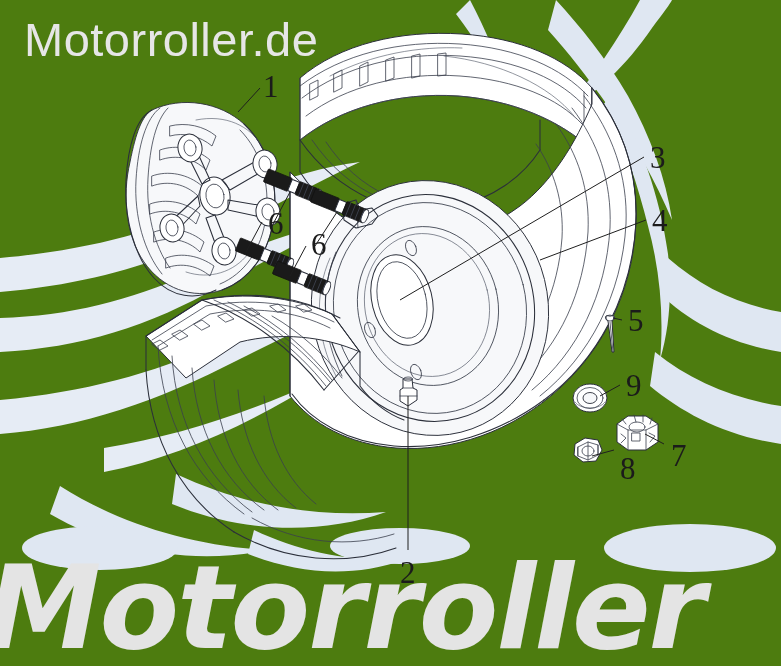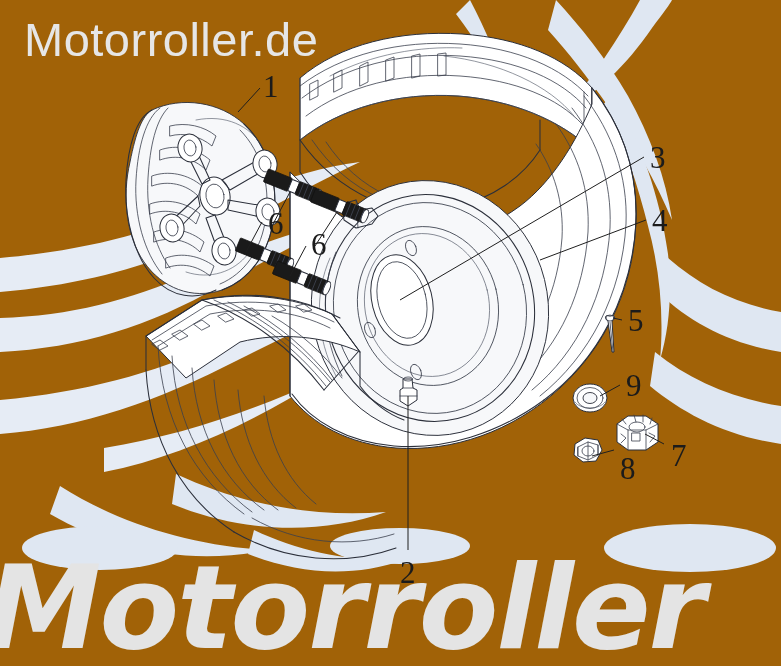--- a/index.html
+++ b/index.html
@@ -7,21 +7,21 @@
     padding: 0;
     background: #ffffff;
   }
   body {
     font-family: "Liberation Serif", serif;
   }
   #page {
     position: relative;
     width: 781px;
     height: 666px;
-    background: #a16207;
+    background: #4d7c0f;
     overflow: hidden;
   }
   #page svg.layer {
     position: absolute;
     left: 0;
     top: 0;
     width: 781px;
     height: 666px;
   }
   .wm-top {

